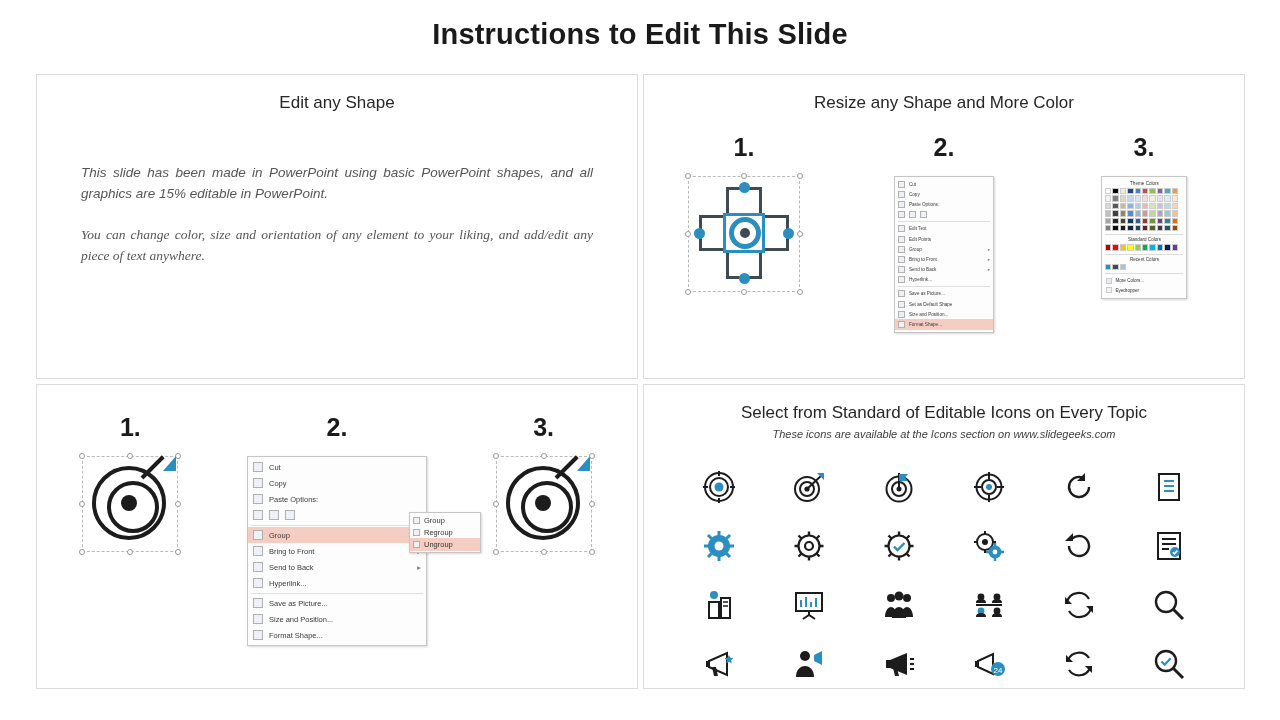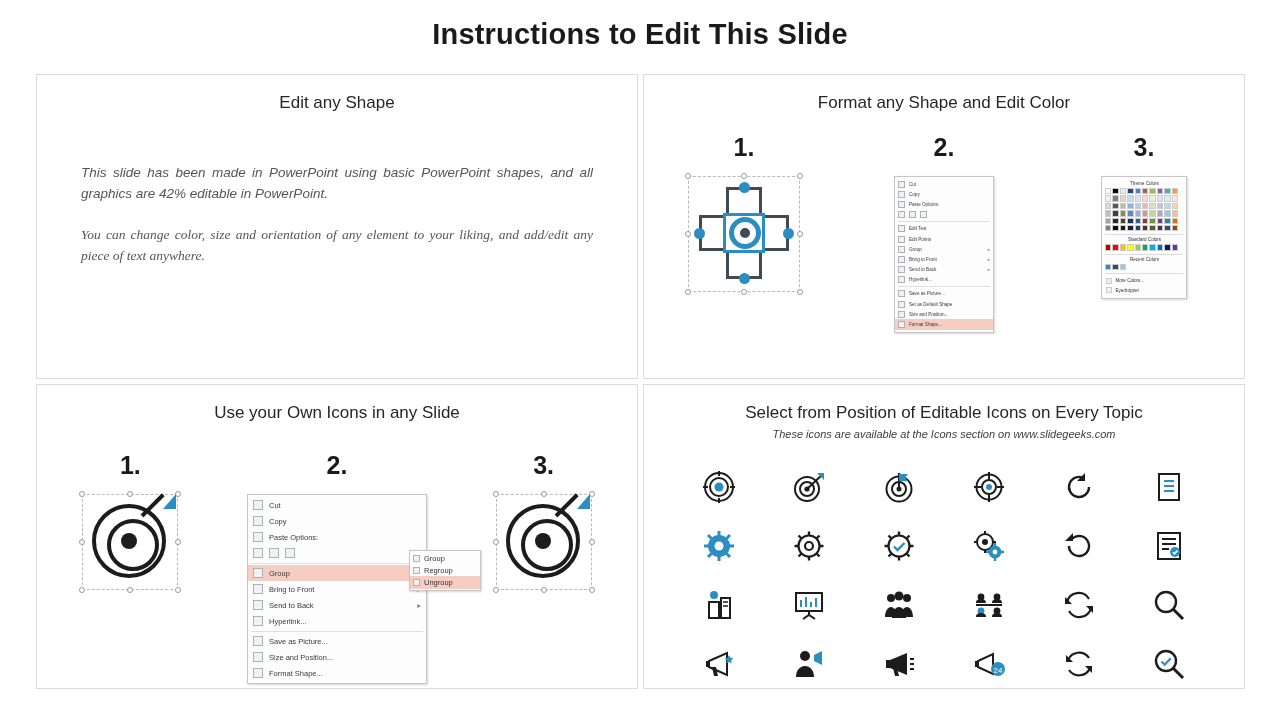--- a/index.html
+++ b/index.html
@@ -253,26 +253,26 @@
 <body>
 
 <div class="slide">
 
   <div class="slide-title">Instructions to Edit This Slide</div>
 
   <div class="grid">
 
     <div class="panel">
       <div class="panel-title">Edit any Shape</div>
-      <div class="para first">This slide has been made in PowerPoint using basic PowerPoint shapes, and all graphics are 42% editable in PowerPoint.</div>
+      <div class="para first">This slide has been made in PowerPoint using basic PowerPoint shapes, and all graphics are 15% editable in PowerPoint.</div>
       <div class="para second">You can change color, size and orientation of any element to your liking, and add/edit any piece of text anywhere.</div>
     </div>
 
     <div class="panel">
-      <div class="panel-title">Format any Shape and Edit Color</div>
+      <div class="panel-title">Resize any Shape and More Color</div>
 
       <div class="steps">
 
         <div class="step">
           <div class="step-num big">1.</div>
           <div class="step-body">
             <div class="shape-box">
               <div class="sel-frame"></div>
               <div class="handle" style="left:-3px;top:-3px"></div>
               <div class="handle" style="left:53px;top:-3px"></div>
@@ -476,21 +476,20 @@
                   <span>Eyedropper</span>
                 </div>
             </div>
           </div>
         </div>
 
       </div>
     </div>
 
     <div class="panel">
-      <div class="panel-title">Use your Own Icons in any Slide</div>
 
       <div class="steps" style="margin-top:28px">
 
         <div class="step">
           <div class="step-num big">1.</div>
           <div class="step-body">
             <div class="shape-box" style="width:96px;height:96px">
               <div class="sel-frame"></div>
               <div class="handle" style="left:-3px;top:-3px"></div>
               <div class="handle" style="left:45px;top:-3px"></div>
@@ -604,21 +603,21 @@
                 </div>
               </div>
             </div>
           </div>
         </div>
 
       </div>
     </div>
 
     <div class="panel">
-      <div class="panel-title">Select from Position of Editable Icons on Every Topic</div>
+      <div class="panel-title">Select from Standard of Editable Icons on Every Topic</div>
       <div class="panel-sub">These icons are available at the Icons section on www.slidegeeks.com</div>
 
       <div class="icon-grid">
 
         <div class="ic">
           <svg width="32" height="32" viewBox="0 0 32 32">
               <circle cx="16" cy="16" r="14" fill="none" stroke="#1c1c1c" stroke-width="2"></circle>
               <circle cx="16" cy="16" r="9" fill="none" stroke="#1c1c1c" stroke-width="2"></circle>
               <circle cx="16" cy="16" r="4.5" fill="#2a8ec0"></circle>
               <path d="M16 0v5M16 27v5M0 16h5M27 16h5" stroke="#1c1c1c" stroke-width="2"></path>

